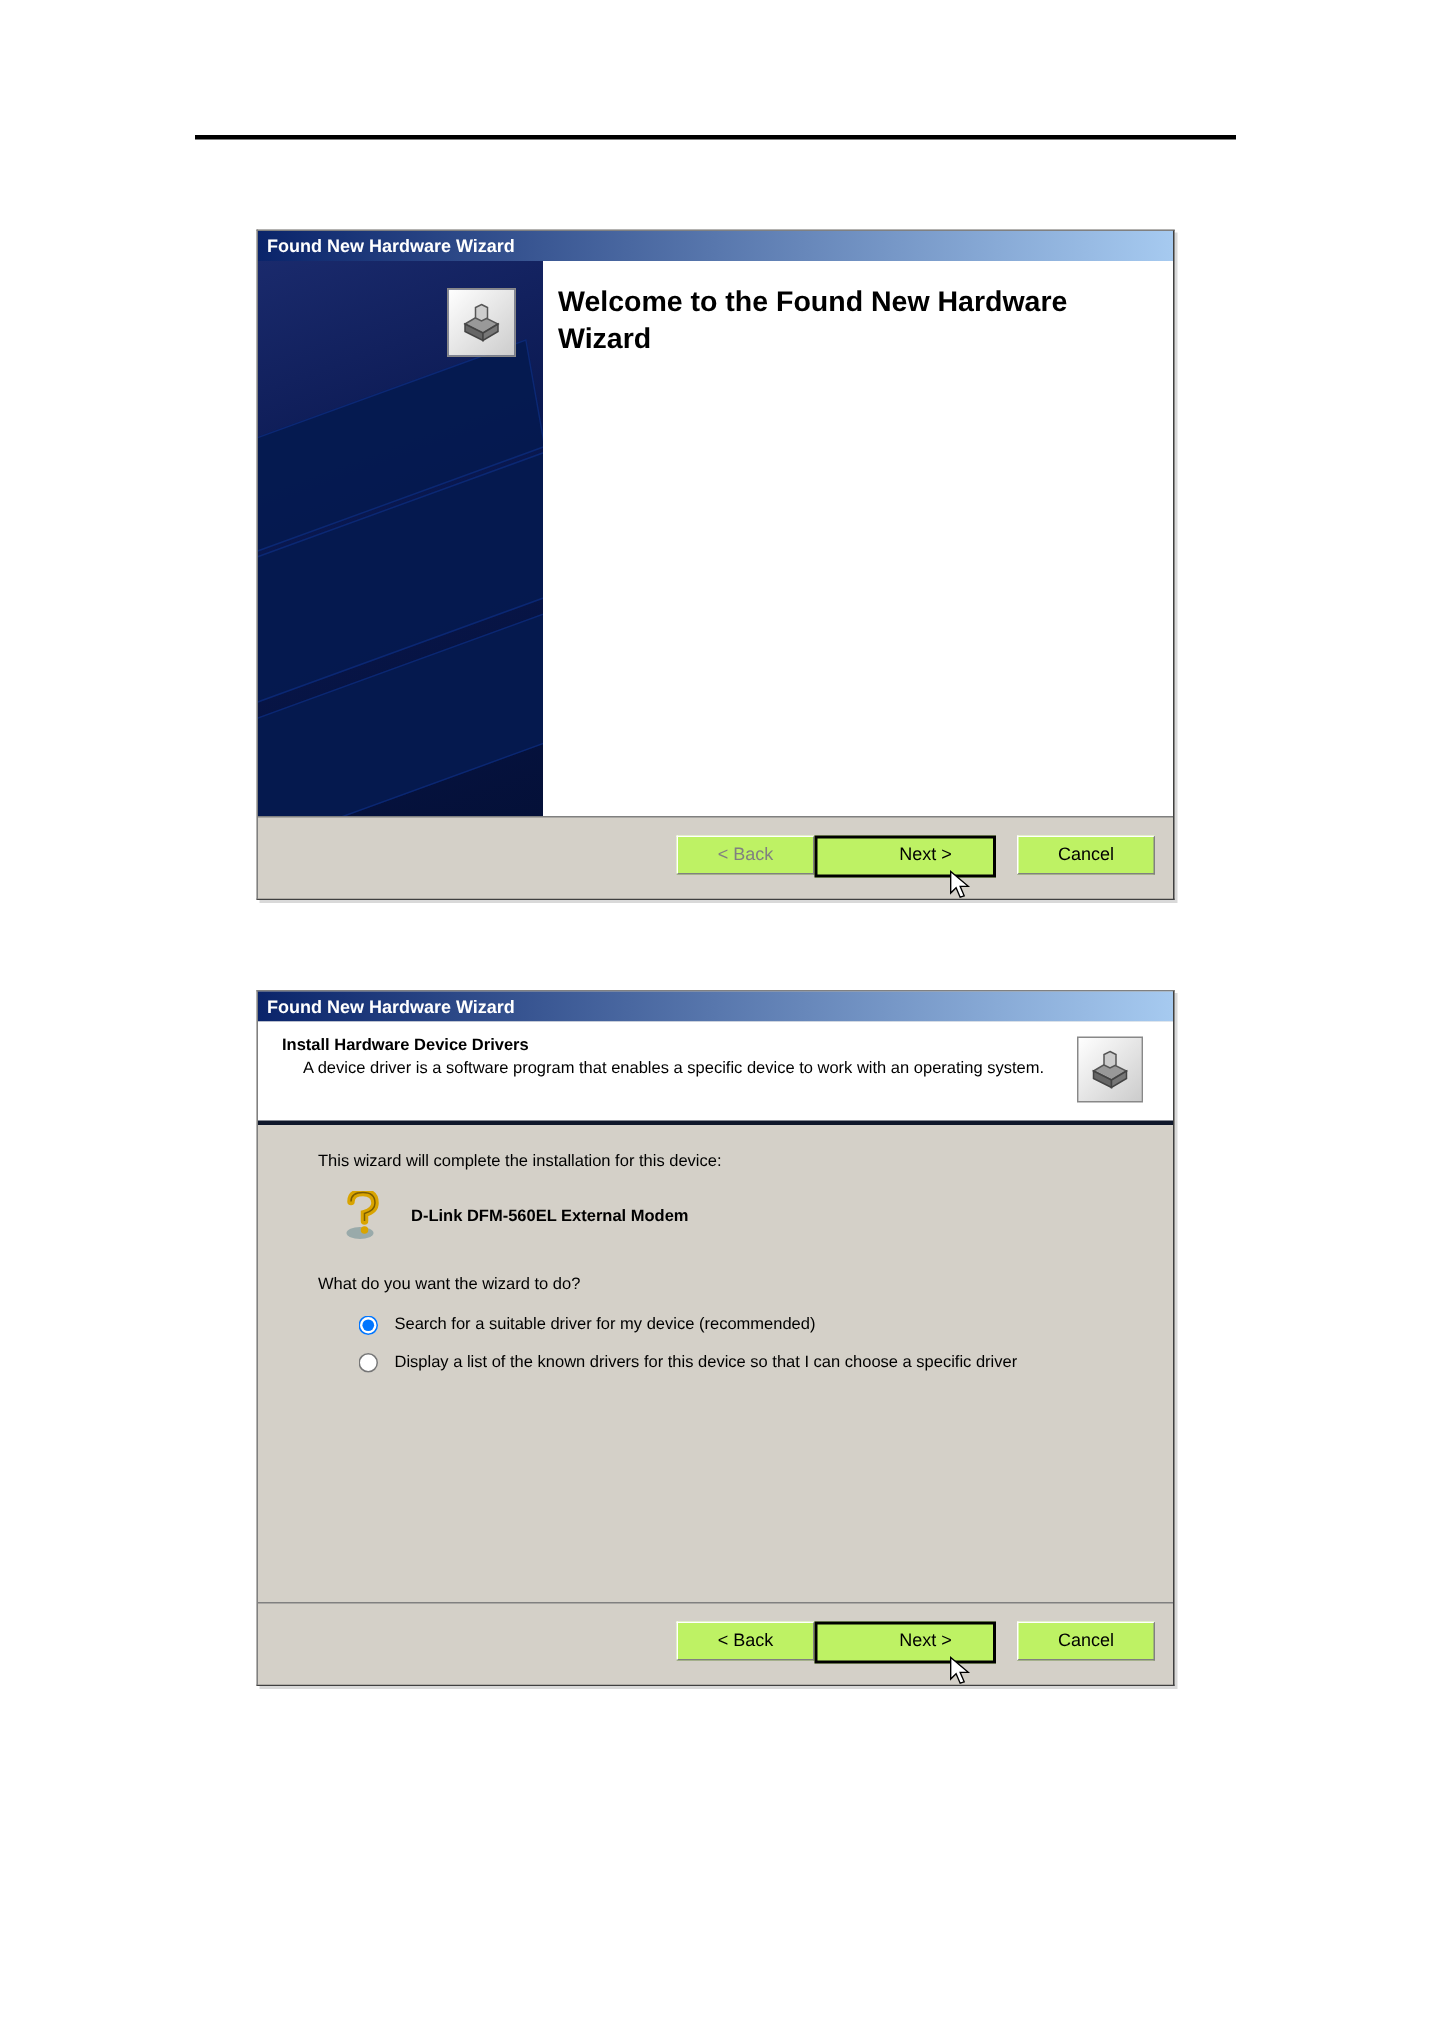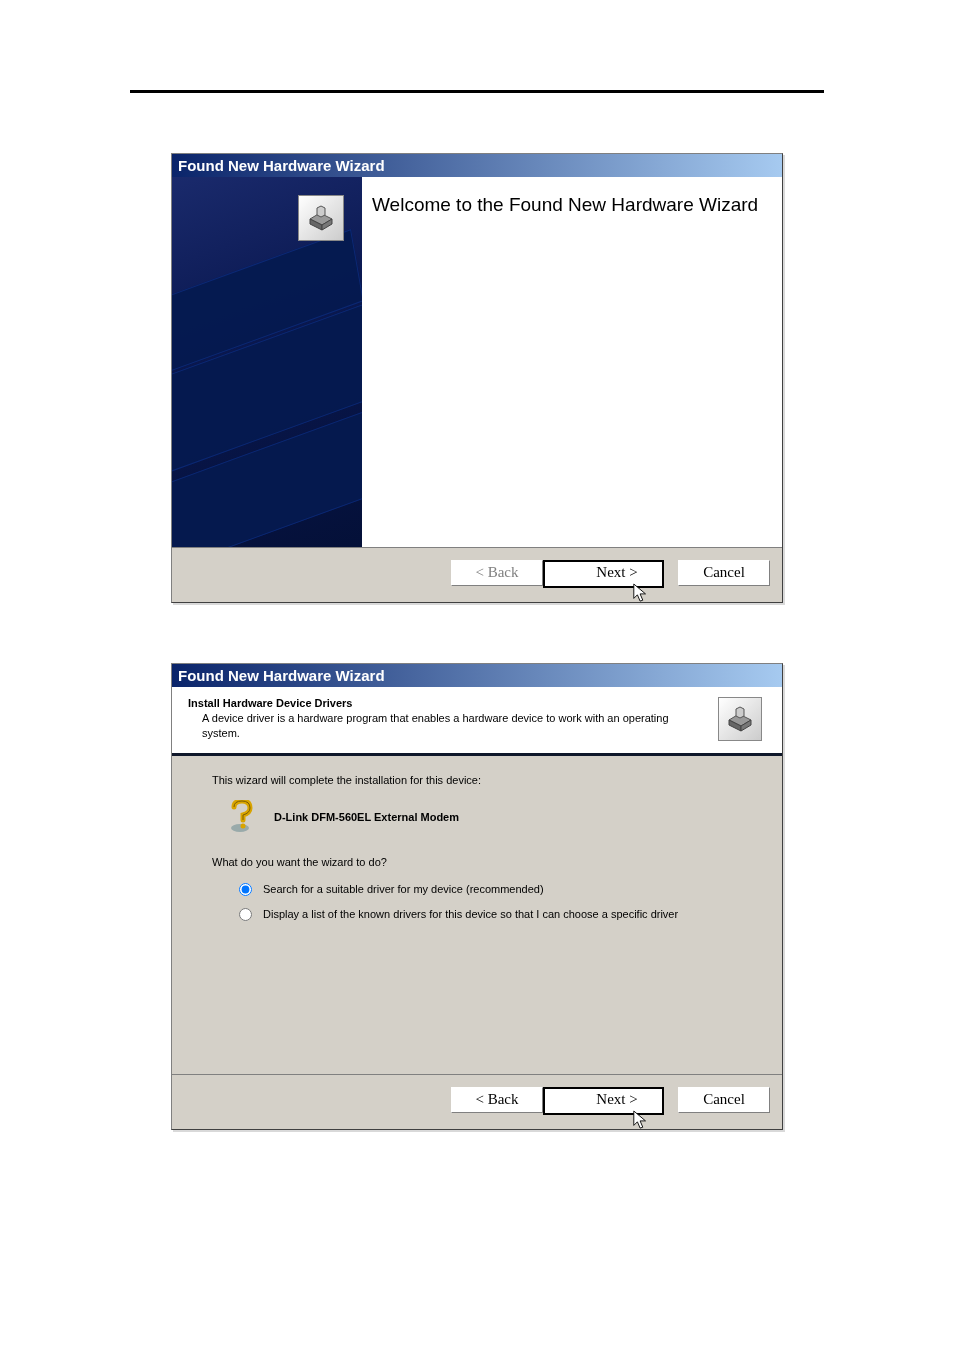--- a/index.html
+++ b/index.html
@@ -25,21 +25,21 @@
     border: 1px solid #808080;
     border-right-color: #404040;
     border-bottom-color: #404040;
     box-shadow: 2px 2px 0 rgba(0,0,0,0.15);
     background: #d4d0c8;
   }
   .titlebar {
     background: linear-gradient(to right, #0a246a, #a6caf0);
     color: #fff;
     font-weight: bold;
-    font-size: 15px;
+    font-size: 12px;
     padding: 3px 6px;
     display: flex;
     align-items: center;
   }
   
   .wiz-body {
     display: flex;
     background: #ffffff;
     height: 370px;
   }
@@ -70,47 +70,47 @@
   }
   .right-pane {
     flex: 1;
     padding: 14px 20px 10px 10px;
     display: flex;
     flex-direction: column;
   }
   .right-pane h1 {
     font-family: Verdana, Arial, sans-serif;
     font-size: 19px;
-    font-weight: normal;
+    font-weight: bold;
     margin: 2px 0 10px 0;
     line-height: 1.3;
   }
   .right-pane .desc {
     font-size: 11px;
     line-height: 1.35;
   }
   .right-pane .spacer { flex: 1; }
   .btnbar {
     background: #d4d0c8;
     border-top: 1px solid #808080;
     padding: 12px 12px 14px 12px;
     display: flex;
     justify-content: flex-end;
     gap: 0;
     position: relative;
   }
   .btn {
     width: 90px;
     height: 24px;
-    background: #ffffff;
+    background: #bef264;
     border: 1px solid #808080;
     border-top-color: #fff;
     border-left-color: #fff;
-    font-size: 15px;
-    font-family: Liberation Serif, serif;
+    font-size: 12px;
+    font-family: Liberation Sans, sans-serif;
     text-align: center;
     line-height: 22px;
     cursor: default;
   }
   .btn.disabled { color: #808080; }
   .btn.default {
     border: 2px solid #000;
     line-height: 20px;
     height: 24px;
   }
@@ -218,21 +218,21 @@
     </div>
   </div>
 
   <div class="dialog-wrap">
     <div class="titlebar">
       <span>Found New Hardware Wizard</span>
     </div>
     <div class="wiz2-header">
       <div class="txt">
         <div class="hdr-title">Install Hardware Device Drivers</div>
-        <div class="hdr-sub">A device driver is a hardware program that enables a hardware device to work with an operating system.</div>
+        <div class="hdr-sub">A device driver is a software program that enables a specific device to work with an operating system.</div>
       </div>
       <div class="hdr-iconbox">
         <svg width="30" height="30" viewBox="0 0 30 30">
           <polygon points="4,16 14,10 26,16 16,22" fill="#999" stroke="#555" stroke-width="1"></polygon>
           <polygon points="4,16 16,22 16,27 4,21" fill="#666" stroke="#444" stroke-width="1"></polygon>
           <polygon points="26,16 16,22 16,27 26,21" fill="#777" stroke="#444" stroke-width="1"></polygon>
           <polygon points="15,3 19,5 19,12 15,14 11,12 11,5" fill="#ccc" stroke="#555" stroke-width="1"></polygon>
         </svg>
       </div>
     </div>

